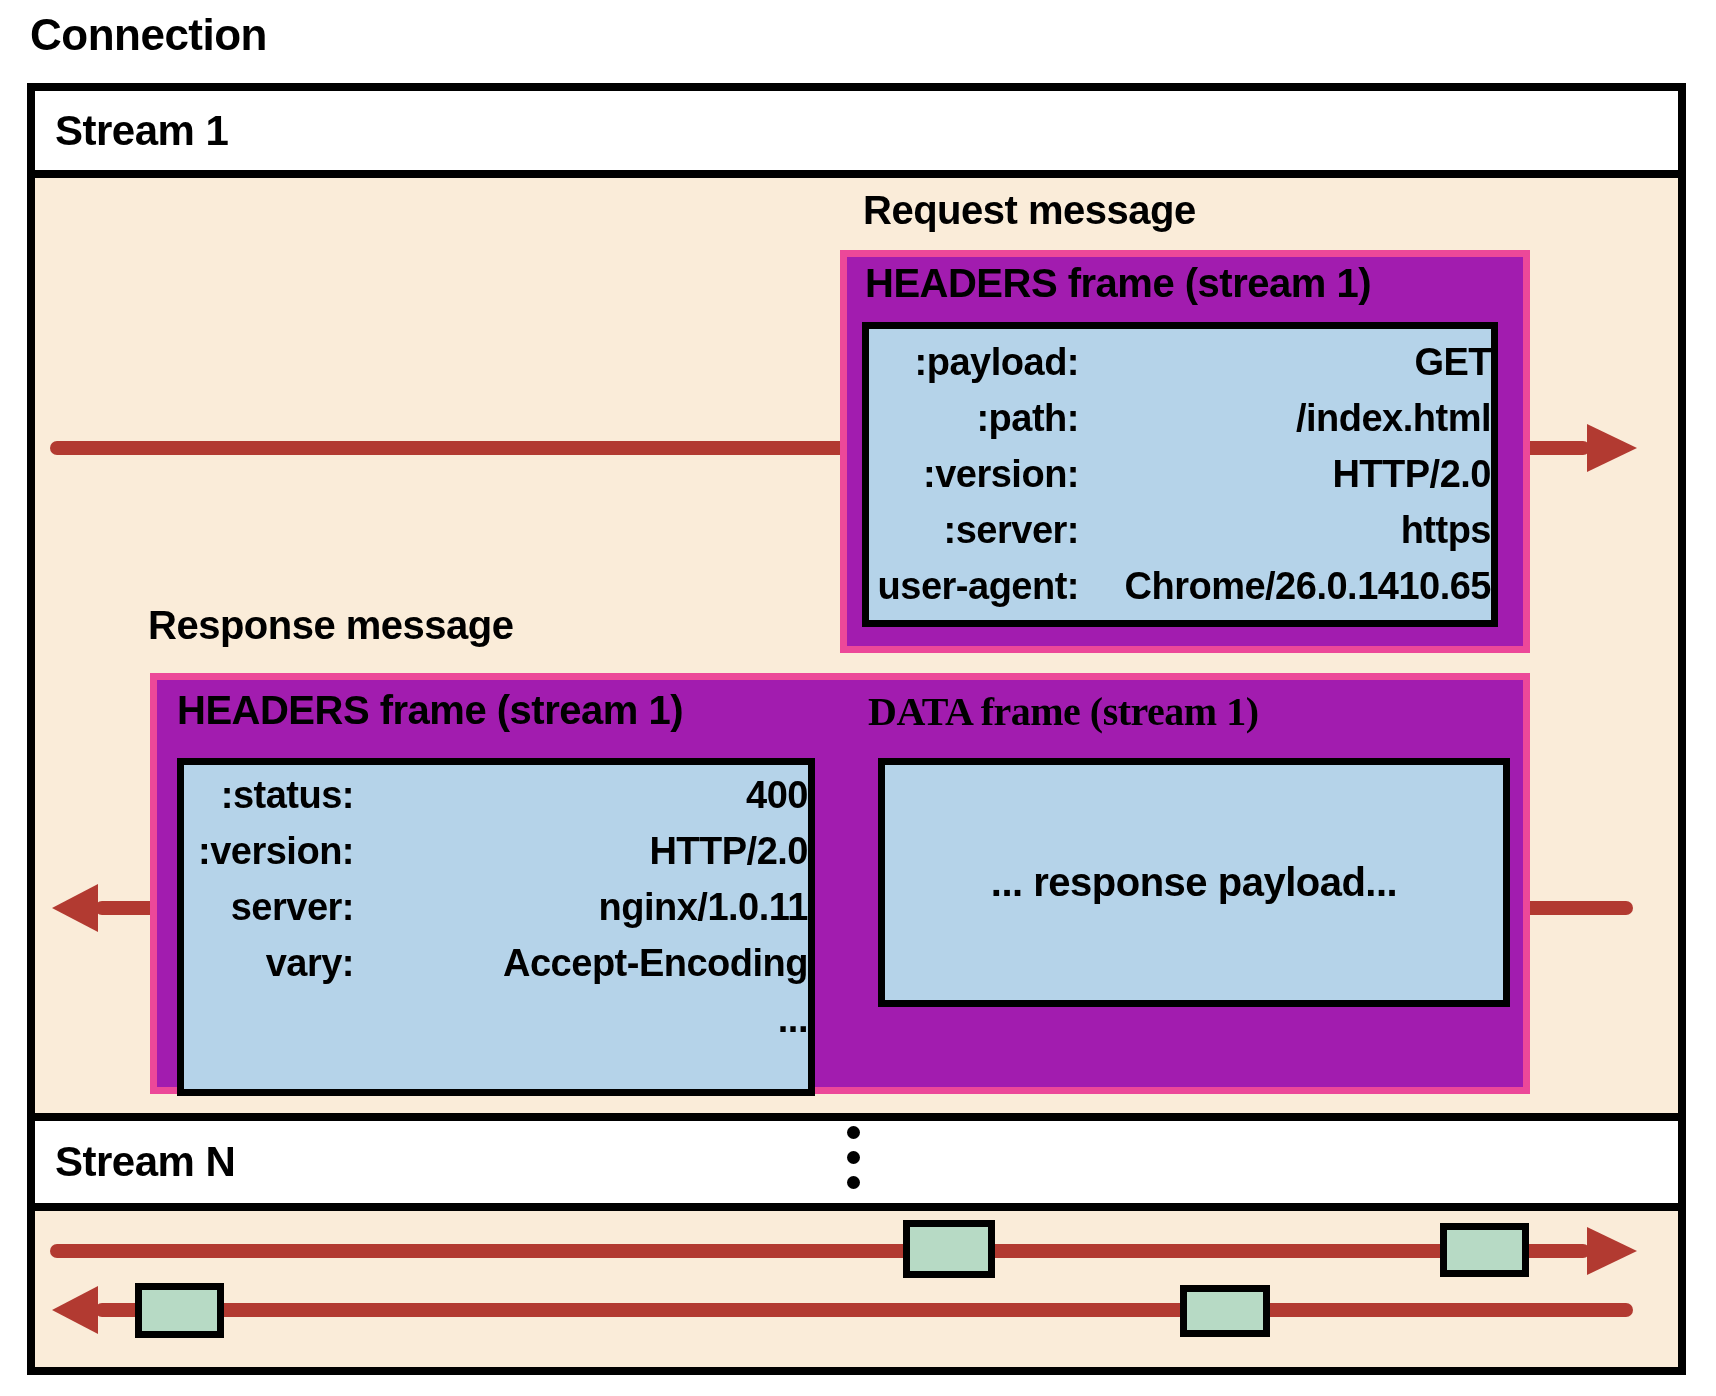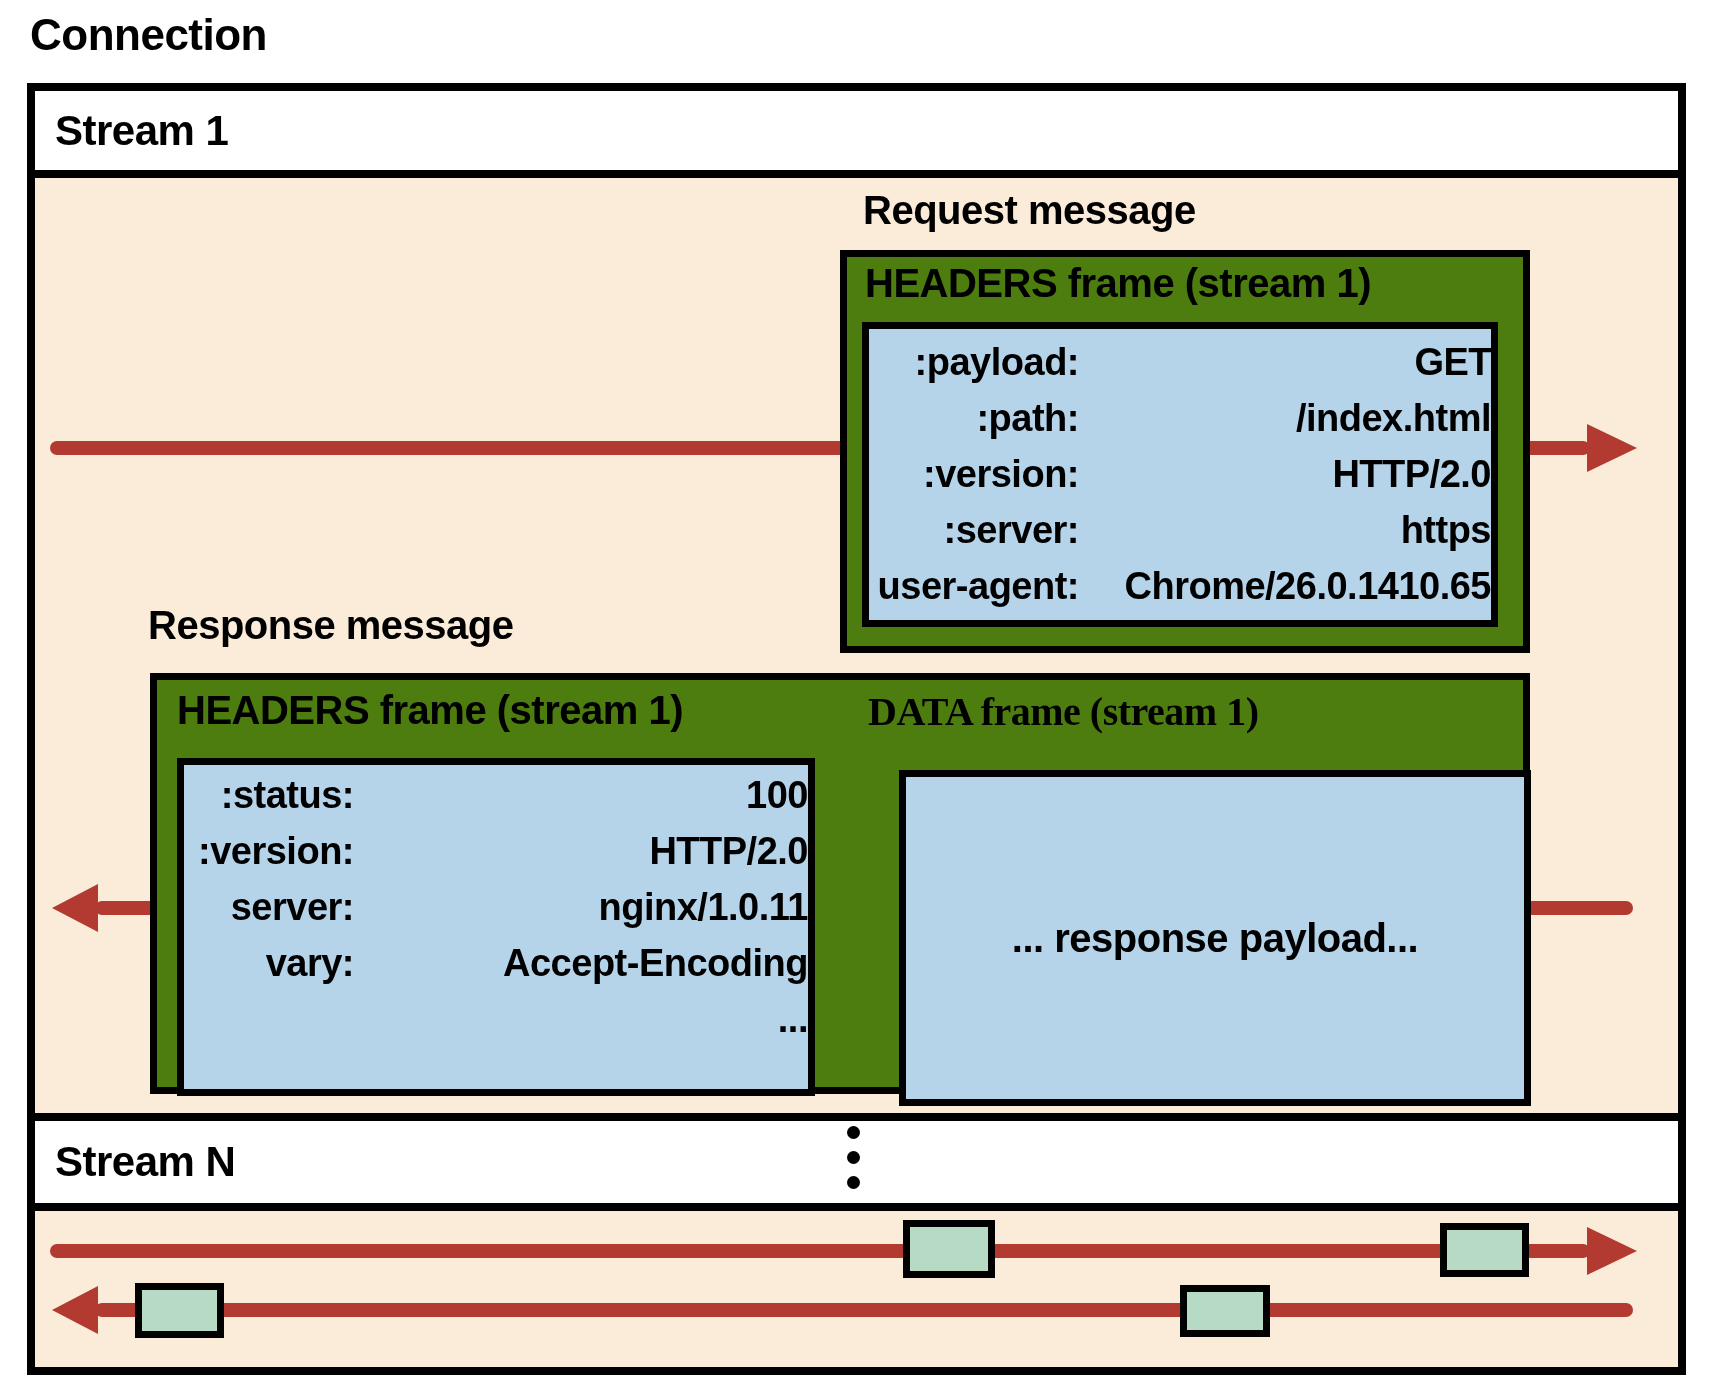--- a/index.html
+++ b/index.html
@@ -31,21 +31,21 @@
   .arrow-line { position:absolute; height:14px; background:#B23A31; border-radius:7px; }
   .arrow-head-right { position:absolute; width:0; height:0;
     border-top:24px solid transparent; border-bottom:24px solid transparent;
     border-left:50px solid #B23A31; }
   .arrow-head-left { position:absolute; width:0; height:0;
     border-top:24px solid transparent; border-bottom:24px solid transparent;
     border-right:46px solid #B23A31; }
 
   .msg-label { position:absolute; font-size:40px; }
 
-  .green-box { position:absolute; background:#4d7c0f; border:7px solid #000000; }
+  .green-box { position:absolute; background:#a21caf; border:7px solid #ec4899; }
   .frame-label { position:absolute; font-size:40px; }
   .blue-box { position:absolute; background:#B5D3E9; border:7px solid #000; overflow:hidden; }
 
   .kv-row { display:grid; column-gap:16px; height:56px; line-height:56px; font-size:38px; }
   .req-rows { padding-top:5px; }
   .req-rows .kv-row { grid-template-columns:210px 1fr; }
   .resp-rows { padding-top:2px; }
   .resp-rows .kv-row { grid-template-columns:170px 1fr; }
   .kv-key { text-align:right; white-space:nowrap; }
   .kv-val { text-align:right; white-space:nowrap; }
@@ -107,41 +107,41 @@
       </div>
 
       <div class="msg-label" style="left:113px; top:425px;">Response message</div>
       <div class="green-box" style="left:115px; top:495px; width:1380px; height:421px;">
         <div class="frame-label" style="left:20px; top:8px;">HEADERS frame (stream 1)</div>
         <div class="frame-label" style="left:711px; top:8px;font-family:Liberation Serif, serif;">DATA frame (stream 1)</div>
 
         <div class="blue-box resp-rows" style="left:20px; top:78px; width:638px; height:338px;">
           <div class="kv-row">
             <span class="kv-key">:status:</span>
-            <span class="kv-val">100</span>
+            <span class="kv-val">400</span>
           </div>
           <div class="kv-row">
             <span class="kv-key">:version:</span>
             <span class="kv-val">HTTP/2.0</span>
           </div>
           <div class="kv-row">
             <span class="kv-key">server:</span>
             <span class="kv-val">nginx/1.0.11</span>
           </div>
           <div class="kv-row">
             <span class="kv-key">vary:</span>
             <span class="kv-val">Accept-Encoding</span>
           </div>
           <div class="kv-row">
             <span class="kv-key"></span>
             <span class="kv-val">...</span>
           </div>
         </div>
 
-        <div class="blue-box payload-box" style="left:742px; top:78px; width:632px; height:336px;margin-top:12px;">
+        <div class="blue-box payload-box" style="left:721px; top:78px; width:632px; height:249px;">
           <span>... response payload...</span>
         </div>
       </div>
     </div>
 
     <div class="divider div2"></div>
 
     <div class="band streamN-header band-label">
       <span>Stream N</span>
       <div class="dots">

